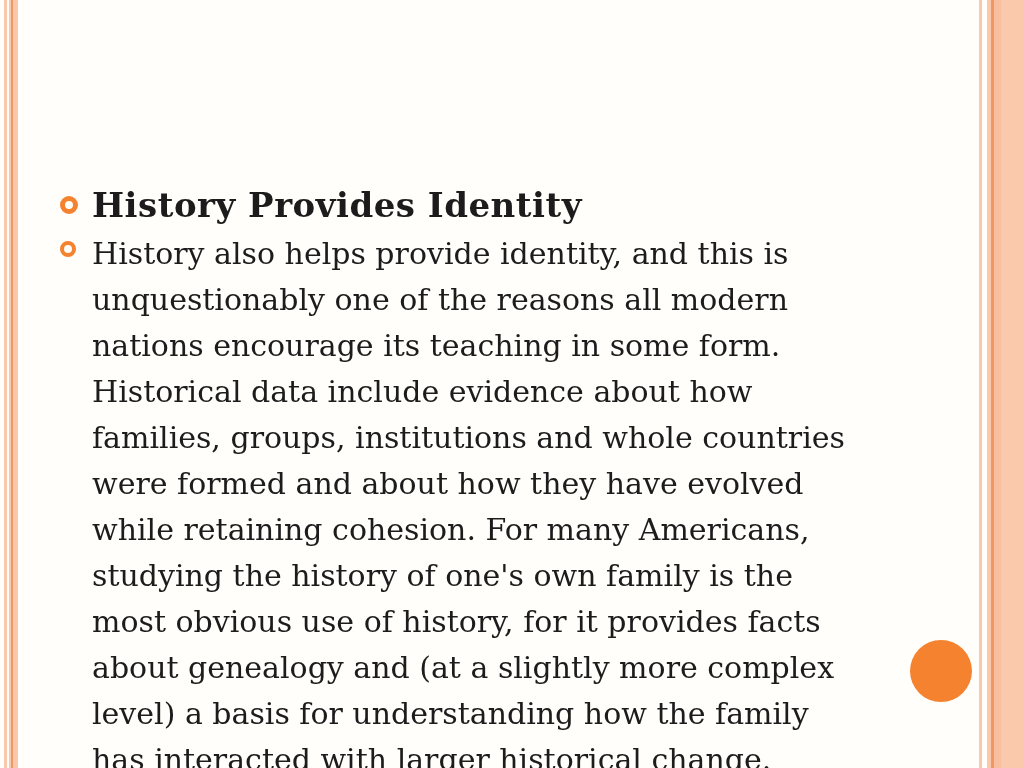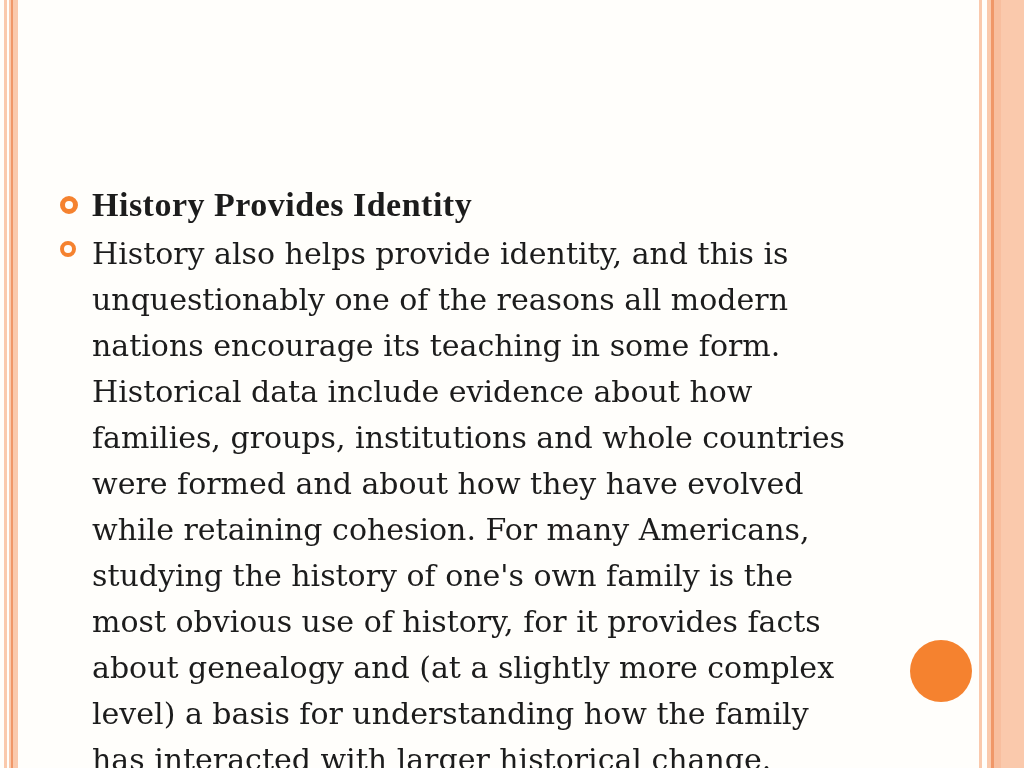--- a/index.html
+++ b/index.html
@@ -73,21 +73,20 @@
   .heading-text {
     font-size: 34px;
     font-weight: bold;
     color: var(--text, #1c1c1c);
     line-height: 44px;
     letter-spacing: 0.5px;
     white-space: nowrap;
   }
   .heading-row {
     margin-bottom: 4px;
-    font-family: Liberation Serif, serif;
   }
   .body-text {
     font-size: 30px;
     color: var(--text, #1c1c1c);
     line-height: 46px;
     white-space: pre-line;
   }
   .page-circle {
     position: absolute;
     left: 910px;

